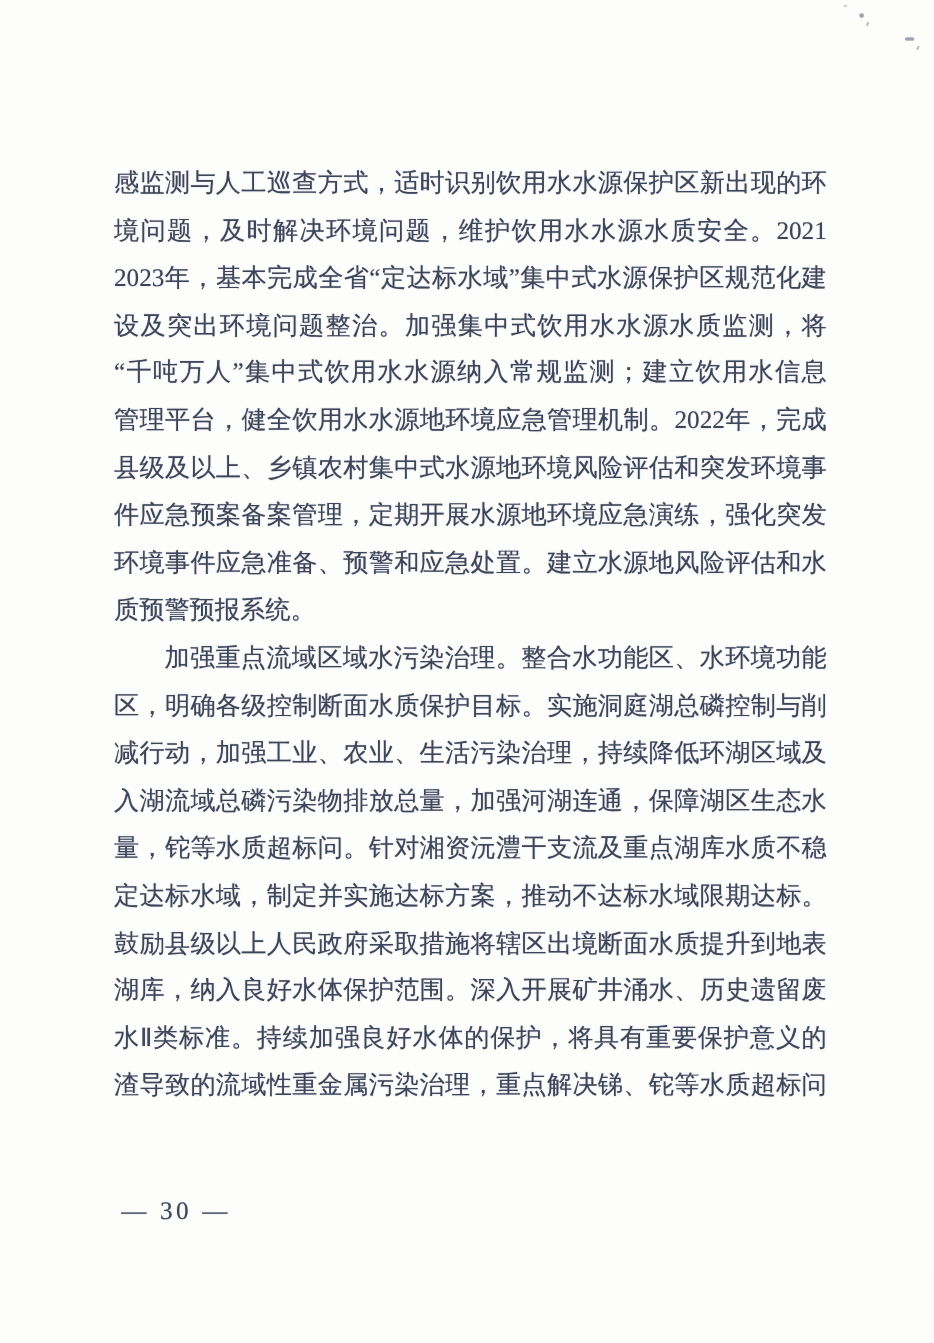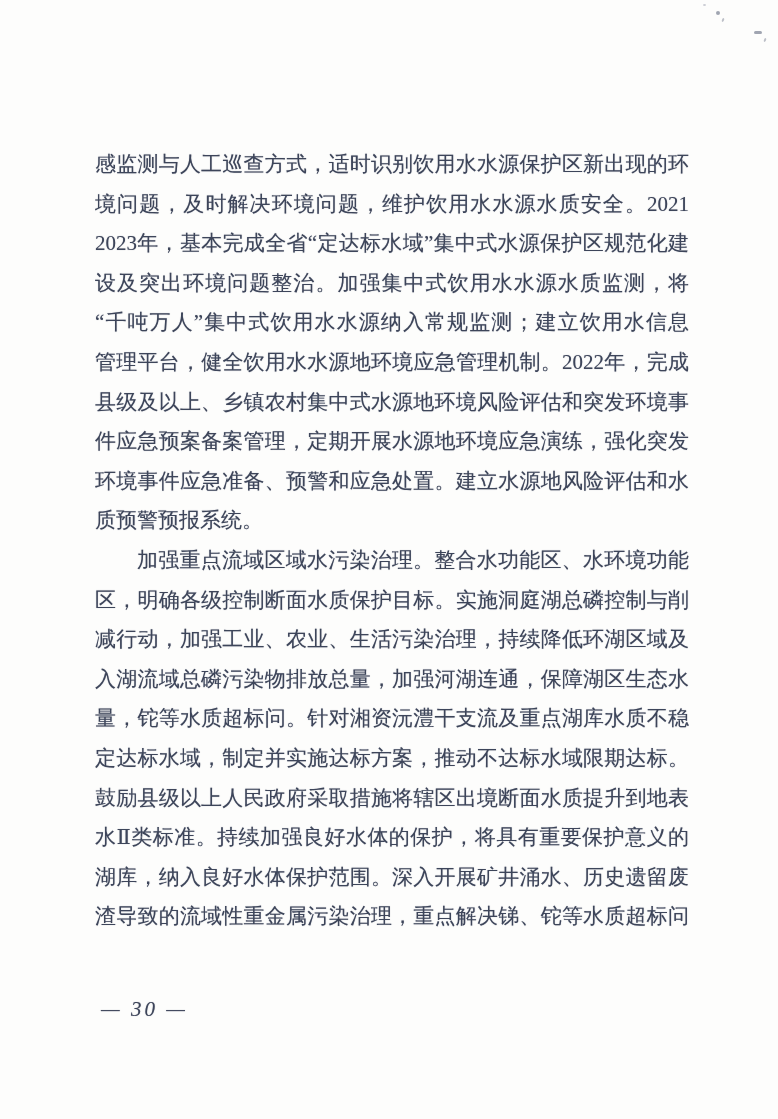--- a/index.html
+++ b/index.html
@@ -12,22 +12,23 @@
     width: 778px;
     height: 1119px;
     background: #fdfdfc;
     overflow: hidden;
     font-family: "Liberation Serif", "DejaVu Serif", serif;
     color: #3d455a;
   }
   .text-block {
     position: absolute;
     left: 95px;
-    top: 145px;
+    top: 133px;
     width: 594px;
+    font-family: Liberation Serif, serif;
   }
   .line {
     font-size: 21px;
     line-height: 39.6px;
     height: 39.6px;
     text-align: justify;
     text-align-last: justify;
     text-justify: inter-character;
     text-shadow: 0 0 1px rgba(61, 69, 90, 0.45);
     overflow: hidden;
@@ -39,21 +40,20 @@
     text-align-last: left;
   }
   .footer {
     position: absolute;
     left: 101px;
     top: 995px;
     font-size: 21px;
     line-height: 28px;
     letter-spacing: 3px;
     text-shadow: 0 0 1px rgba(61, 69, 90, 0.45);
-    font-style: italic;
   }
   
   .speck {
     position: absolute;
     background: #6f7689;
     border-radius: 50%;
   }
   .speck.s1 { left: 703px; top: 4px;  width: 3px; height: 2px; opacity: 0.35; }
   .speck.s2 { left: 716px; top: 11px; width: 4px; height: 4px; opacity: 0.65; }
   .speck.s3 { left: 722px; top: 18px; width: 2px; height: 4px; opacity: 0.45; transform: rotate(25deg); }
@@ -82,19 +82,19 @@
       <div class="line">件应急预案备案管理，定期开展水源地环境应急演练，强化突发</div>
       <div class="line">环境事件应急准备、预警和应急处置。建立水源地风险评估和水</div>
       <div class="line flush-left">质预警预报系统。</div>
       <div class="line indent">加强重点流域区域水污染治理。整合水功能区、水环境功能</div>
       <div class="line">区，明确各级控制断面水质保护目标。实施洞庭湖总磷控制与削</div>
       <div class="line">减行动，加强工业、农业、生活污染治理，持续降低环湖区域及</div>
       <div class="line">入湖流域总磷污染物排放总量，加强河湖连通，保障湖区生态水</div>
       <div class="line">量，铊等水质超标问。针对湘资沅澧干支流及重点湖库水质不稳</div>
       <div class="line">定达标水域，制定并实施达标方案，推动不达标水域限期达标。</div>
       <div class="line">鼓励县级以上人民政府采取措施将辖区出境断面水质提升到地表</div>
+      <div class="line">湖库，纳入良好水体保护范围。深入开展矿井涌水、历史遗留废</div>
       <div class="line">水Ⅱ类标准。持续加强良好水体的保护，将具有重要保护意义的</div>
-      <div class="line">湖库，纳入良好水体保护范围。深入开展矿井涌水、历史遗留废</div>
       <div class="line">渣导致的流域性重金属污染治理，重点解决锑、铊等水质超标问</div>
     </div>
 
   <div class="footer">— 30 —</div>
 </div>
 
 </body></html>

